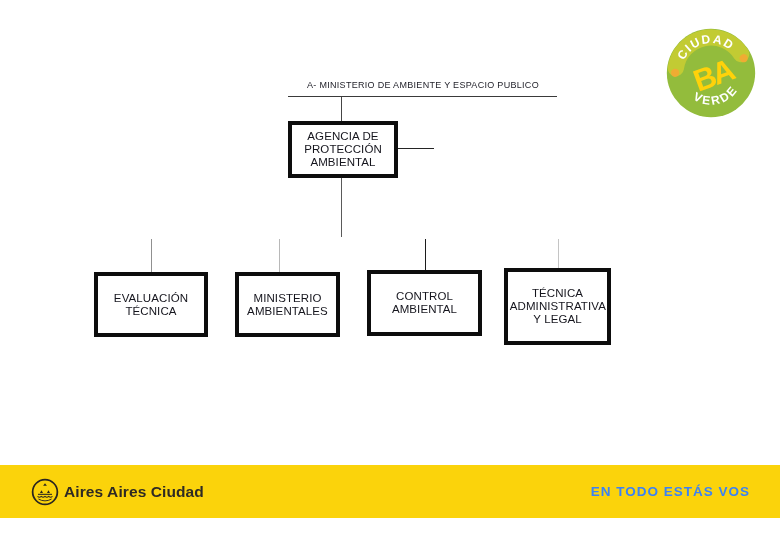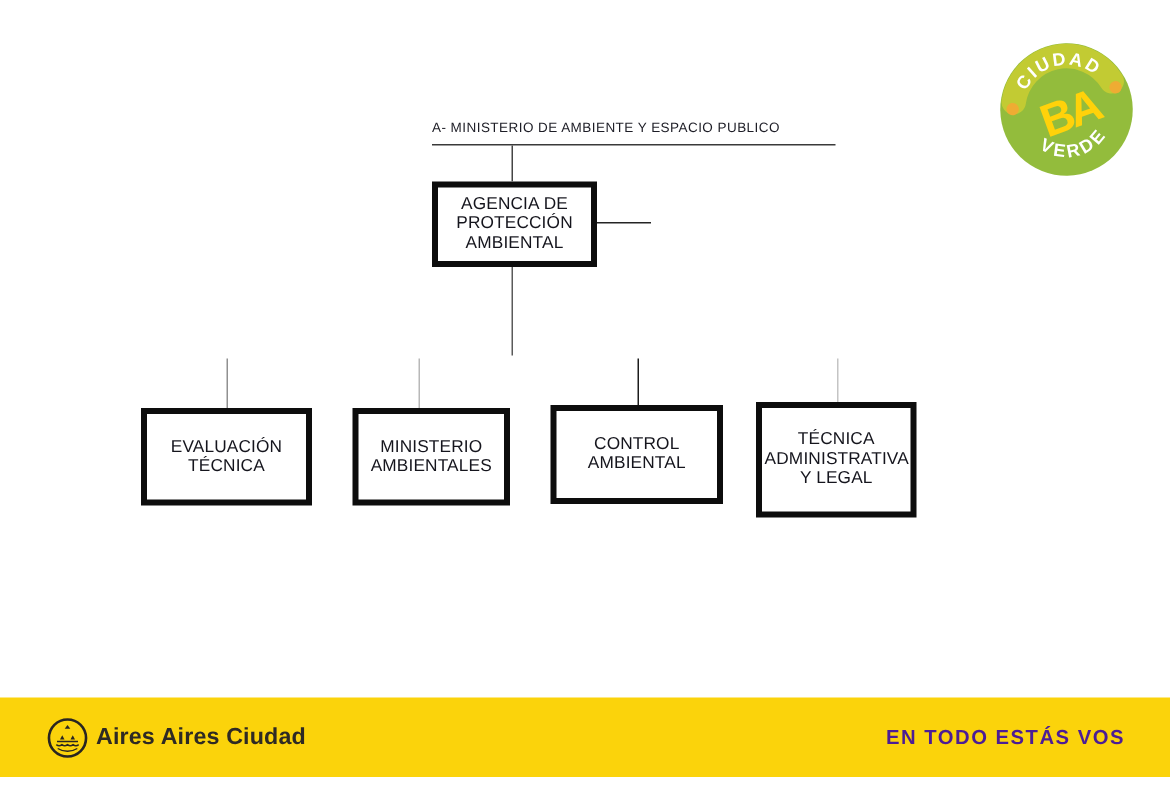--- a/index.html
+++ b/index.html
@@ -2,22 +2,22 @@
 <html><head>
 <meta charset="utf-8">
 <style>
   html,body{margin:0;padding:0;background:#e8e8e8;}
   #stage{
     position:relative;width:780px;height:540px;background:#ffffff;
     font-family:"Liberation Sans",sans-serif;overflow:hidden;
   }
   
   .ministry-label{
-    position:absolute;left:288px;top:80px;width:290px;height:14px;
-    font-size:9px;letter-spacing:.3px;color:#1d1d26;
+    position:absolute;left:278px;top:80px;width:290px;height:14px;
+    font-size:9px;letter-spacing:.3px;color:#1d1d26;text-align:center;
     white-space:nowrap;
   }
   .rule{position:absolute;background:#3a3a3a;}
   .vline{position:absolute;width:1px;}
   .box{
     position:absolute;box-sizing:border-box;background:#fff;
     border:4px solid #0d0d0d;display:flex;align-items:center;justify-content:center;
     text-align:center;font-size:11.5px;line-height:13px;color:#15151d;
     letter-spacing:.1px;padding:18px 2px;
   }
@@ -35,21 +35,21 @@
     position:absolute;left:0;top:465px;width:780px;height:53px;
     display:flex;align-items:center;
   }
   .seal{position:absolute;left:31px;top:478px;width:28px;height:28px;}
   .brand{
     position:absolute;left:64px;top:465px;height:53px;display:flex;align-items:center;
     font-size:15.5px;font-weight:bold;color:#2e2a24;letter-spacing:.1px;
   }
   .slogan{
     position:absolute;right:30px;top:465px;height:53px;display:flex;align-items:center;
-    font-size:13.5px;font-weight:bold;color:#4c1d95;letter-spacing:1px;
+    font-size:13.5px;font-weight:bold;color:#3b82f6;letter-spacing:1px;
   }
 </style>
 </head>
 <body>
 
 <div id="stage">
 
   <div class="ministry-label">A- MINISTERIO DE AMBIENTE Y ESPACIO PUBLICO</div>
   <div class="rule" style="left:288px;top:96px;width:269px;height:1px;"></div>
 

